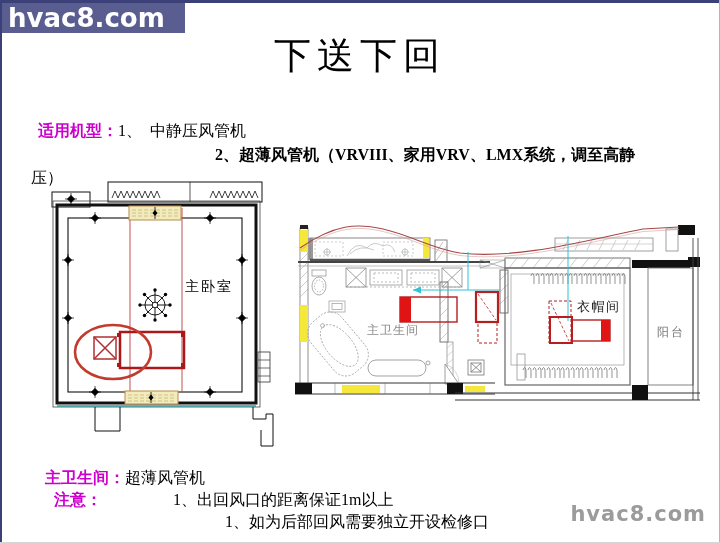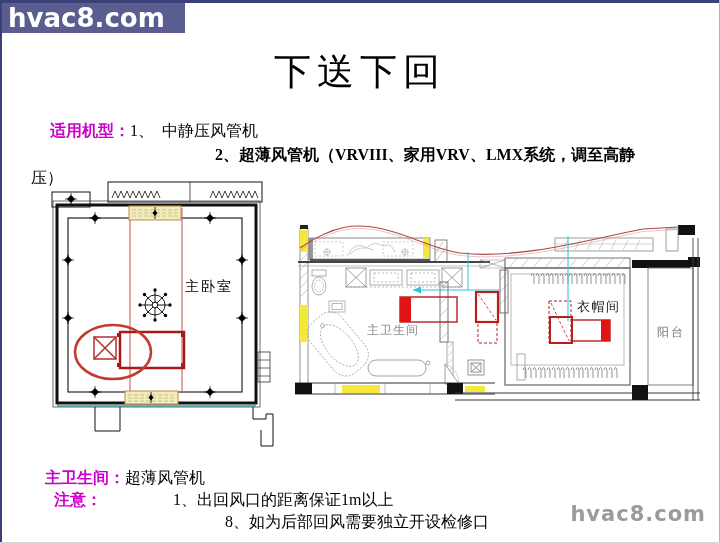--- a/index.html
+++ b/index.html
@@ -15,21 +15,21 @@
   .edge-bottom{left:0;bottom:0;width:720px;height:1px;background:#d6d6d6;}
 
   .logo{
     position:absolute;left:2px;top:3px;width:183px;height:30px;
     background:#595d90;color:#ffffff;
     font-family:"DejaVu Sans","Liberation Sans",sans-serif;
     font-weight:bold;font-size:26px;line-height:30px;
     padding-left:6px;box-sizing:border-box;letter-spacing:0;
   }
   .slide-title{
-    position:absolute;left:0;top:47px;width:720px;text-align:center;
+    position:absolute;left:0;top:31px;width:720px;text-align:center;
     font-size:37px;color:#000;letter-spacing:6px;font-weight:normal;
   }
   .txt{position:absolute;font-size:16px;color:#000;white-space:pre;}
   .magenta{color:#cc00cc;font-weight:bold;}
   .watermark{
     position:absolute;right:14px;top:502px;
     font-family:"DejaVu Sans","Liberation Sans",sans-serif;
     font-weight:bold;font-size:21px;color:#9b9b9b;letter-spacing:1px;
   }
   .plan{position:absolute;}
@@ -40,21 +40,21 @@
 
 <div class="edge edge-top"></div>
 <div class="edge edge-left"></div>
 <div class="edge edge-right"></div>
 <div class="edge edge-bottom"></div>
 
 <div class="logo">hvac8.com</div>
 
 <div class="slide-title">下送下回</div>
 
-<div class="txt" style="left:50px;top:121px;"><span class="magenta">适用机型：</span><span>1、  中静压风管机</span></div>
+<div class="txt" style="left:38px;top:121px;"><span class="magenta">适用机型：</span><span>1、  中静压风管机</span></div>
 <div class="txt" style="left:215px;top:145px;font-weight:bold;">2、超薄风管机（VRVIII、家用VRV、LMX系统，调至高静</div>
 <div class="txt" style="left:31px;top:168px;">压）</div>
 
 <svg class="plan" style="left:40px;top:178px;" width="255" height="284" viewBox="0 0 255 284">
   <defs>
     <g id="dm" fill="#000" stroke="#000">
       <path d="M0,-3.5 L3.5,0 L0,3.5 L-3.5,0 Z"></path>
       <path d="M-6,0 H6 M0,-6 V6" fill="none" stroke-width="0.7"></path>
     </g>
   </defs>
@@ -290,15 +290,15 @@
   </g>
 
   <text x="72" y="138" font-size="12" letter-spacing="1" fill="#8a8a8a">主卫生间</text>
   <text x="282" y="115" font-size="13" letter-spacing="1.5" fill="#222">衣帽间</text>
   <text x="362" y="140" font-size="12" letter-spacing="2" fill="#777">阳台</text>
 </svg>
 
 <div class="txt" style="left:45px;top:468px;"><span class="magenta">主卫生间：</span><span>超薄风管机</span></div>
 <div class="txt magenta" style="left:45px;top:490px;margin-left:9px;">注意：</div>
 <div class="txt" style="left:173px;top:490px;">1、出回风口的距离保证1m以上</div>
-<div class="txt" style="left:225px;top:512px;">8、如为后部回风需要独立开设检修口</div>
+<div class="txt" style="left:225px;top:512px;">1、如为后部回风需要独立开设检修口</div>
 
 <div class="watermark">hvac8.com</div>
 
 </body></html>

